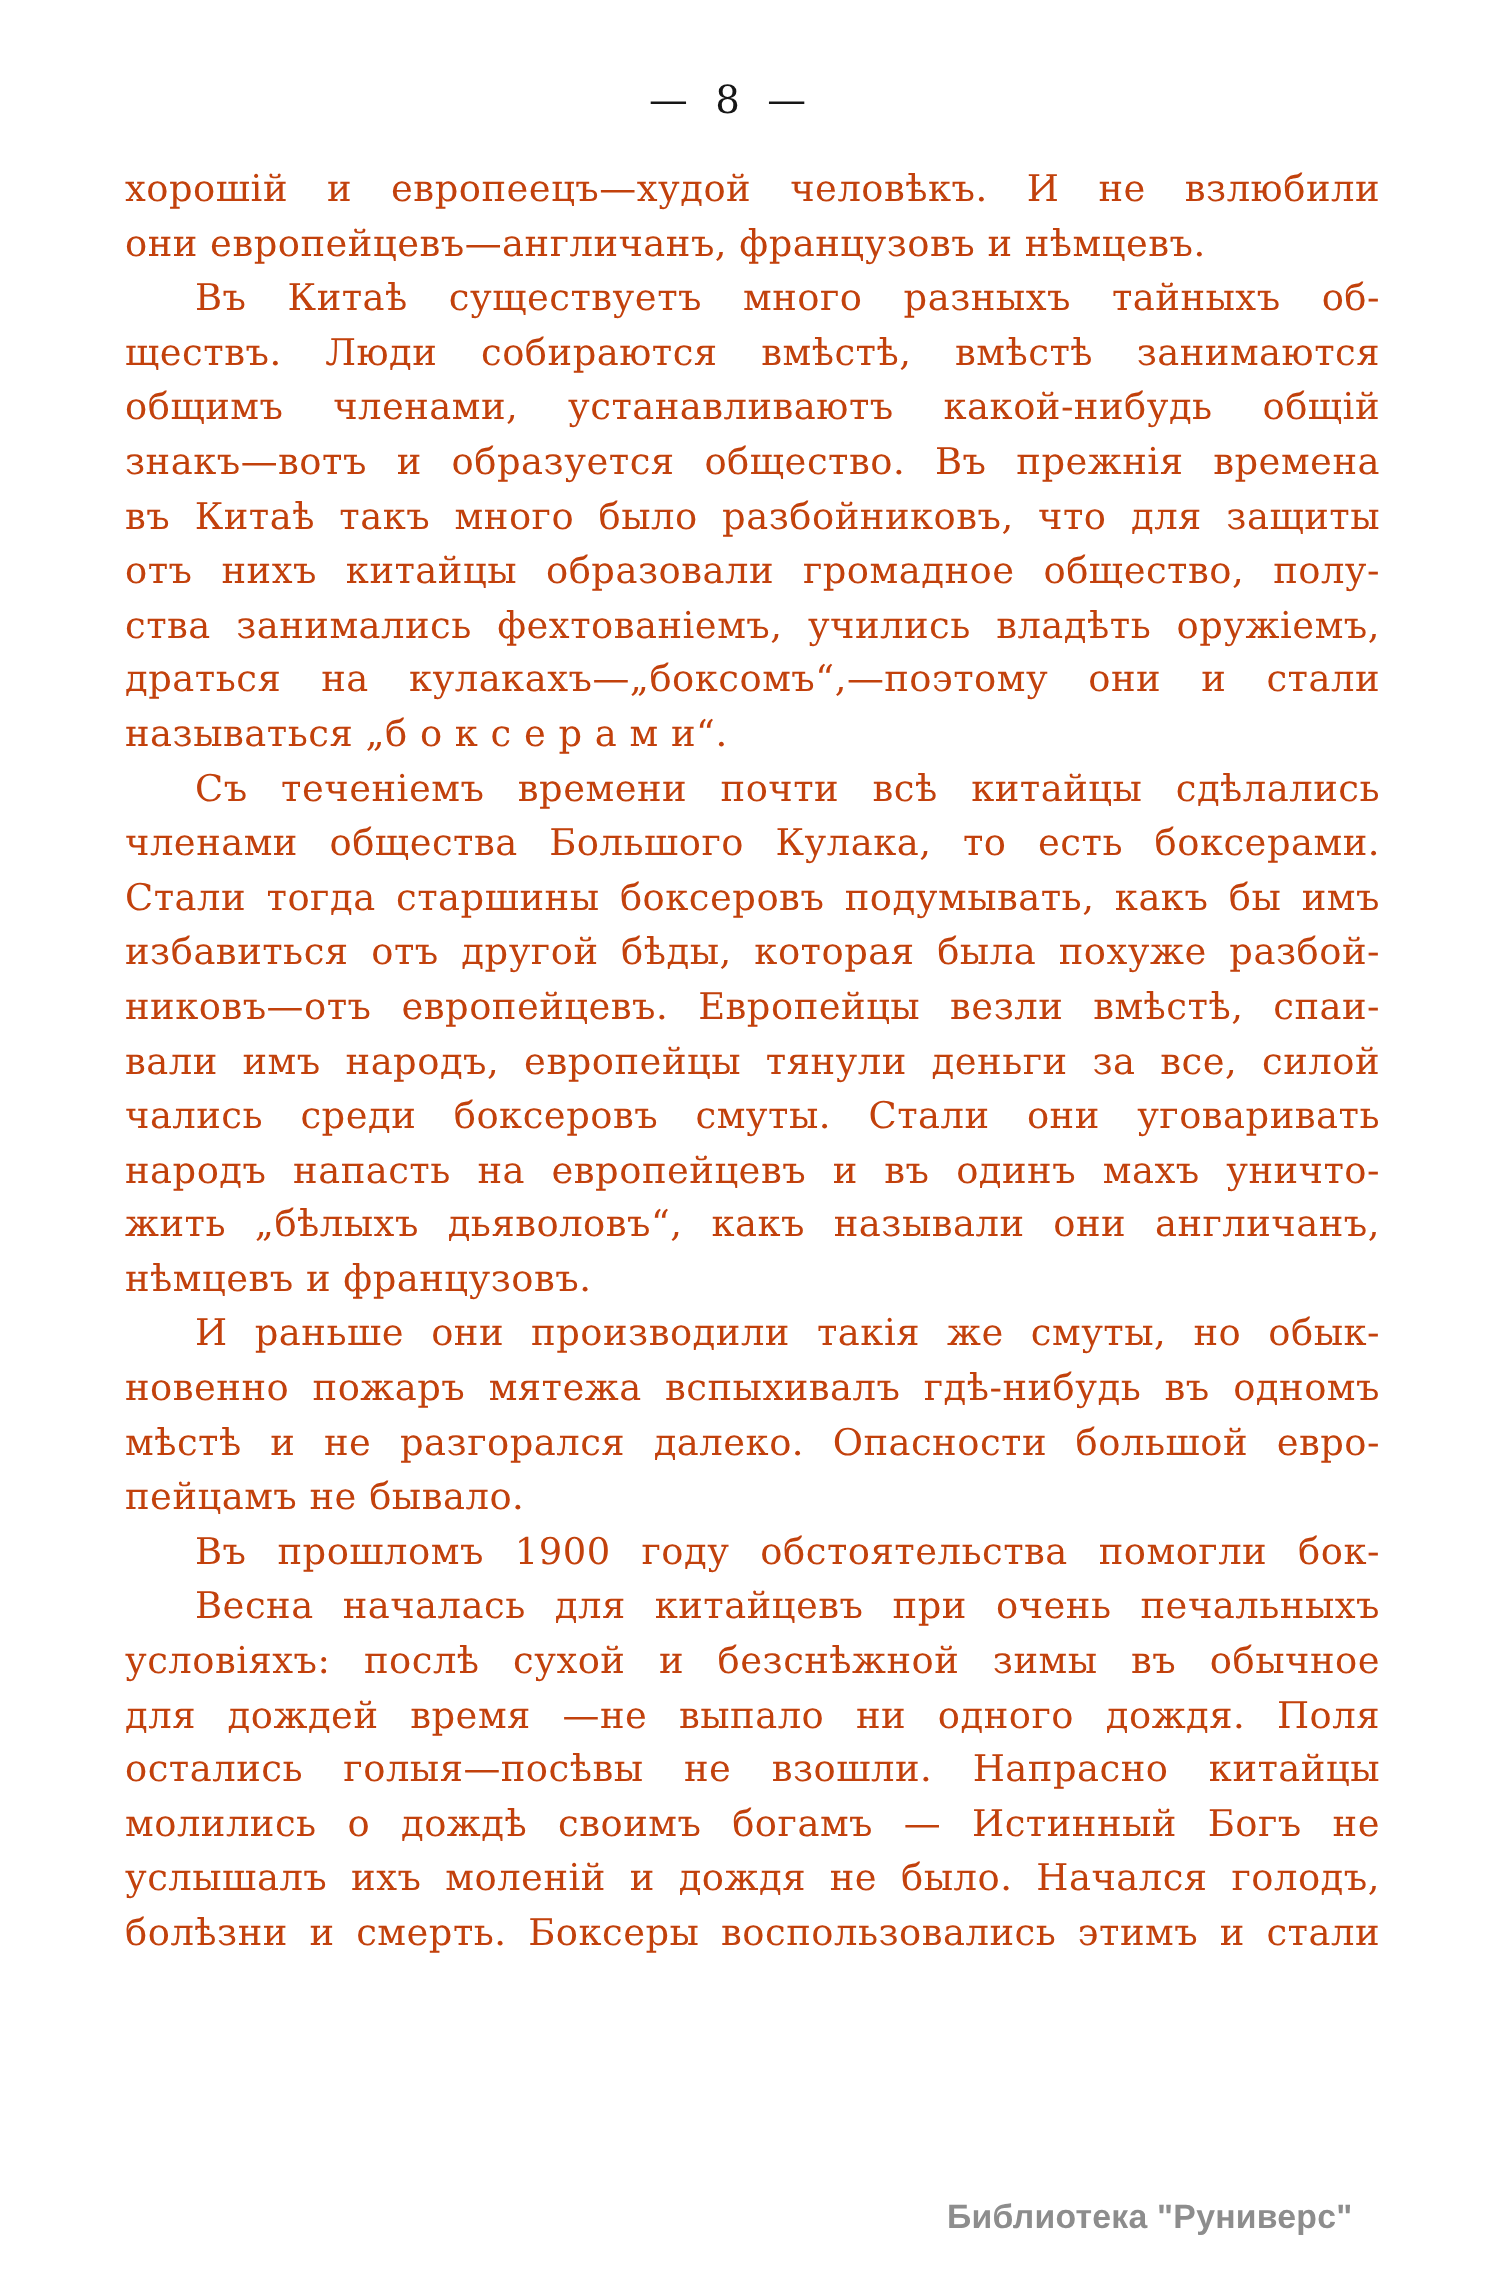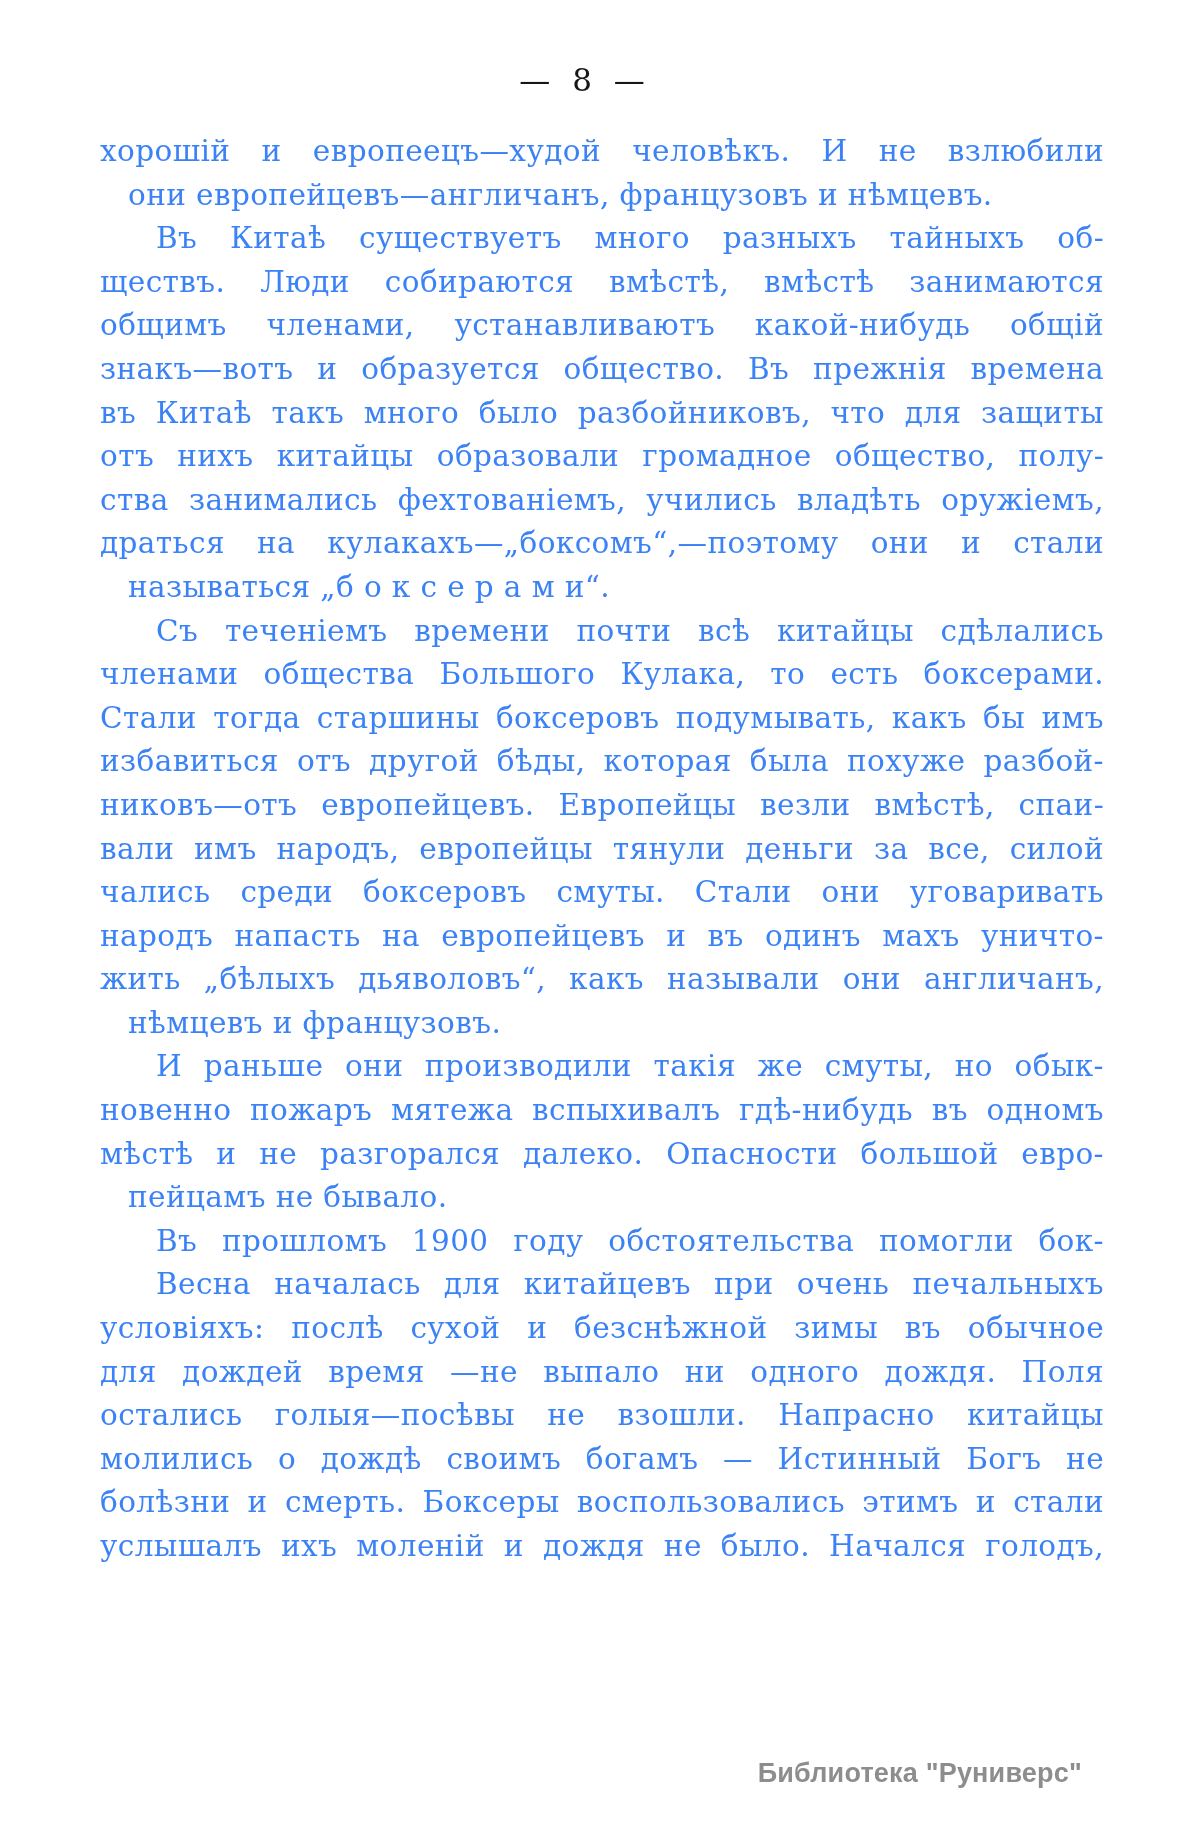--- a/index.html
+++ b/index.html
@@ -34,25 +34,24 @@
   }
   .text-line {
     display: block;
     height: 43.6px;
     line-height: 43.6px;
     font-size: 29.5px;
     letter-spacing: 0.4px;
     white-space: normal;
     text-align: justify;
     text-align-last: justify;
-    color: #3b82f6;
+    color: #c2410c;
   }
   .text-line.para-end {
     text-align-last: left;
-    margin-left: 28px;
   }
   .text-line.indent {
     text-indent: 56px;
   }
   .watermark {
     position: absolute;
     top: 1758px;
     right: 116px;
     font-family: "Liberation Sans", sans-serif;
     font-weight: bold;
@@ -92,18 +91,18 @@
       <div class="text-line indent">И раньше они производили такія же смуты, но обык-</div>
       <div class="text-line">новенно пожаръ мятежа вспыхивалъ гдѣ-нибудь въ одномъ</div>
       <div class="text-line">мѣстѣ и не разгорался далеко. Опасности большой евро-</div>
       <div class="text-line para-end">пейцамъ не бывало.</div>
       <div class="text-line indent">Въ прошломъ 1900 году обстоятельства помогли бок-</div>
       <div class="text-line indent">Весна началась для китайцевъ при очень печальныхъ</div>
       <div class="text-line">условіяхъ: послѣ сухой и безснѣжной зимы въ обычное</div>
       <div class="text-line">для дождей время —не выпало ни одного дождя. Поля</div>
       <div class="text-line">остались голыя—посѣвы не взошли. Напрасно китайцы</div>
       <div class="text-line">молились о дождѣ своимъ богамъ — Истинный Богъ не</div>
+      <div class="text-line">услышалъ ихъ моленій и дождя не было. Начался голодъ,</div>
       <div class="text-line">болѣзни и смерть. Боксеры воспользовались этимъ и стали</div>
-      <div class="text-line">услышалъ ихъ моленій и дождя не было. Начался голодъ,</div>
     </div>
 
   <div class="watermark">Библиотека "Руниверс"</div>
 </div>
 
 </body></html>

